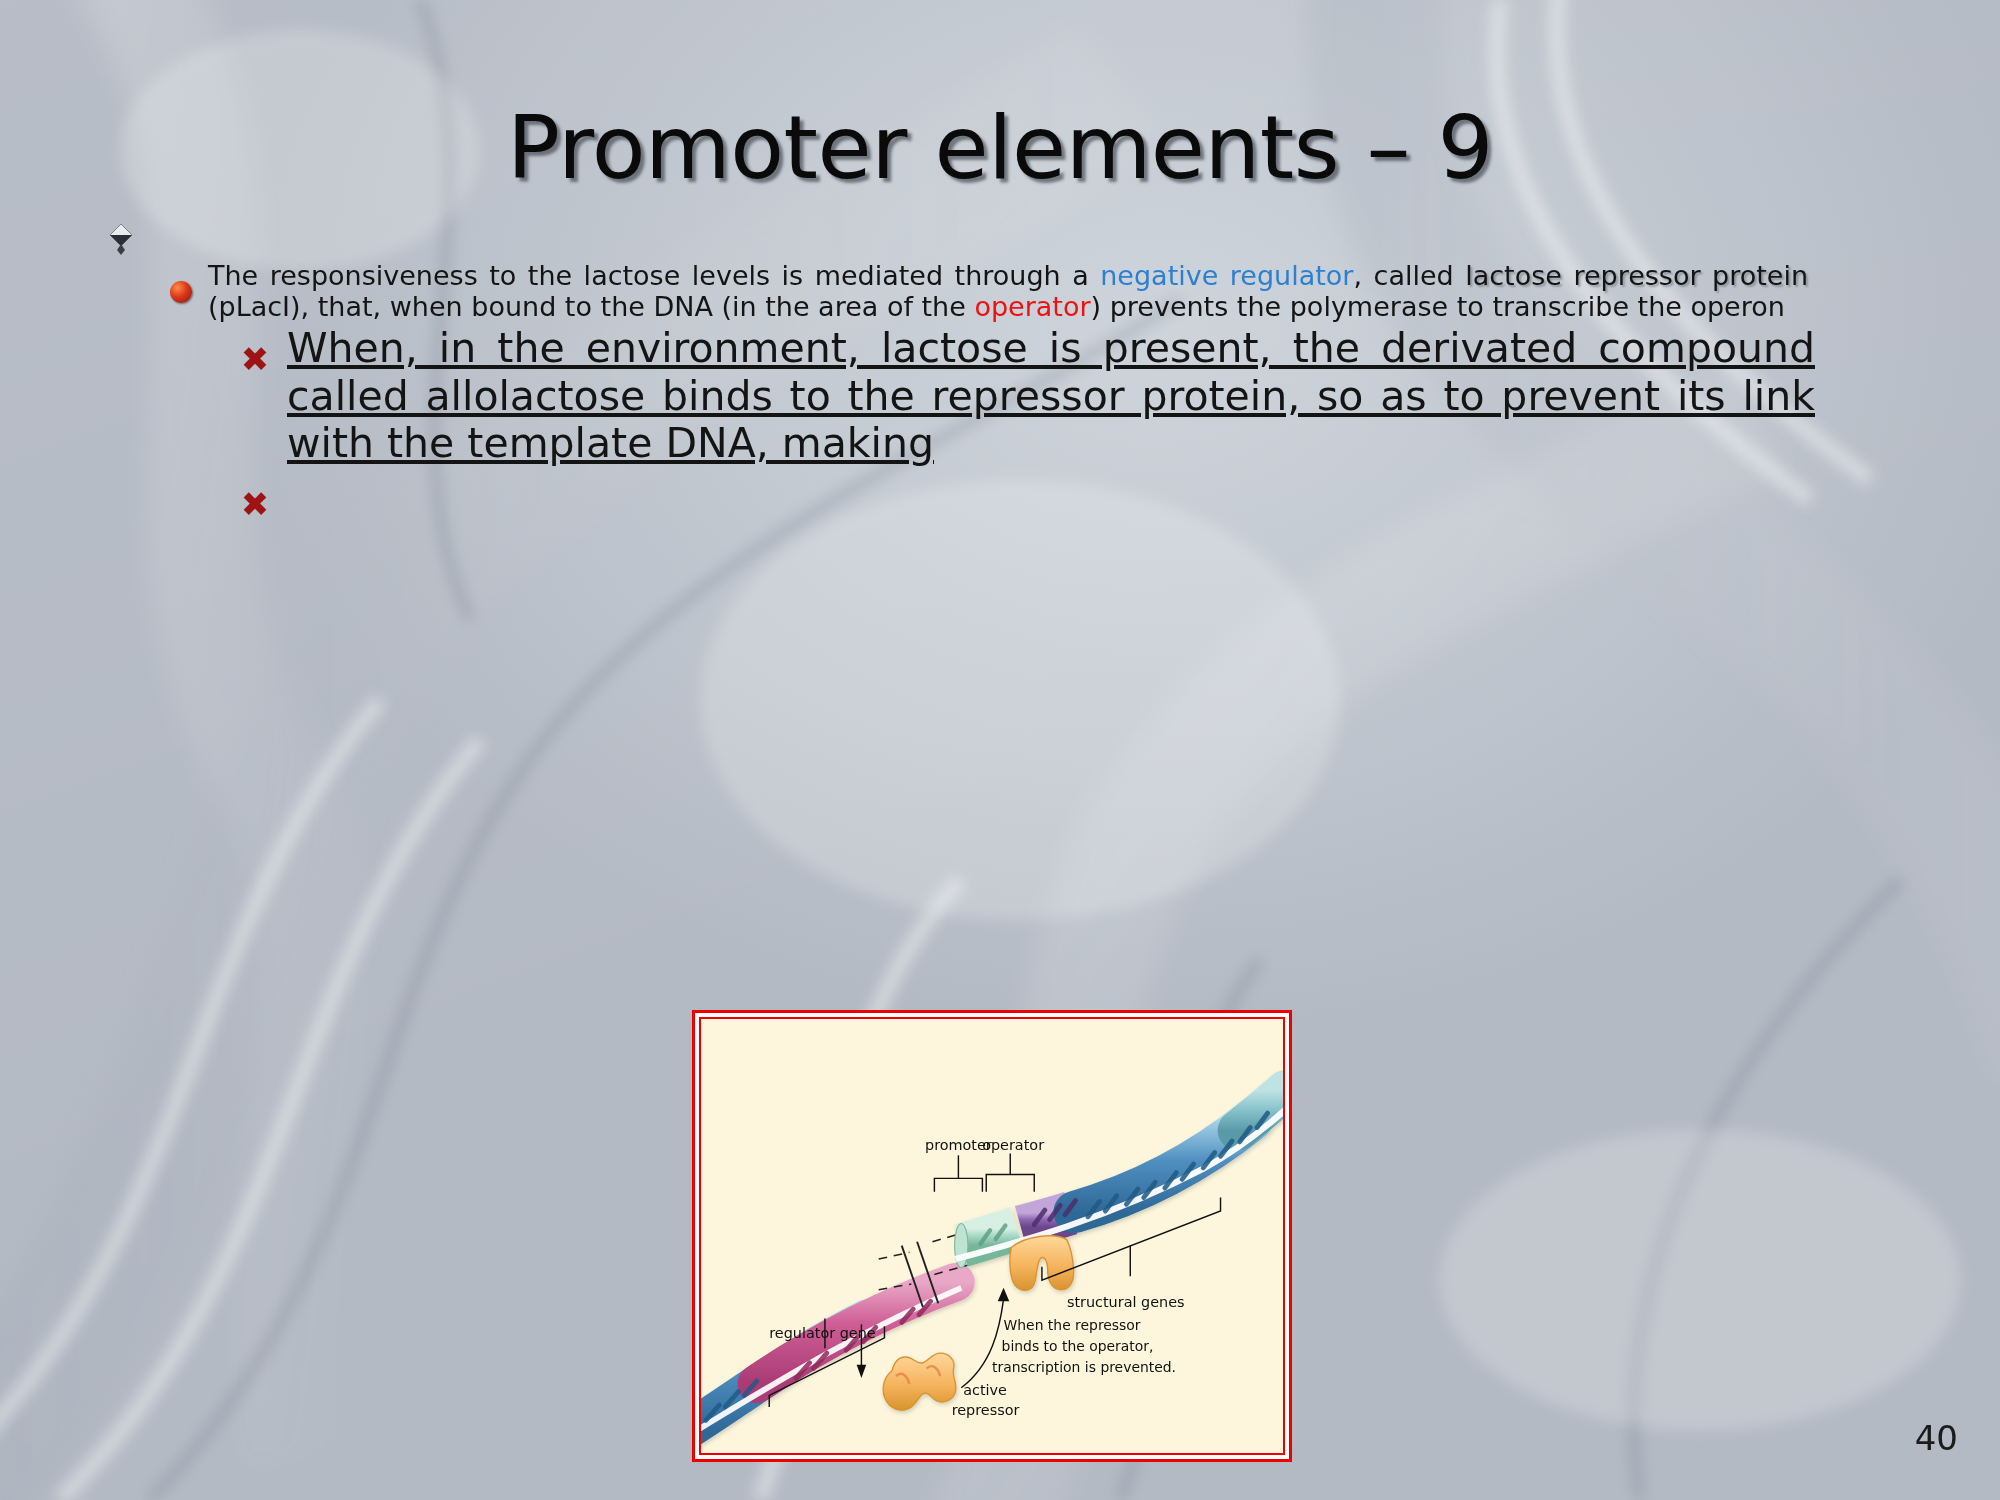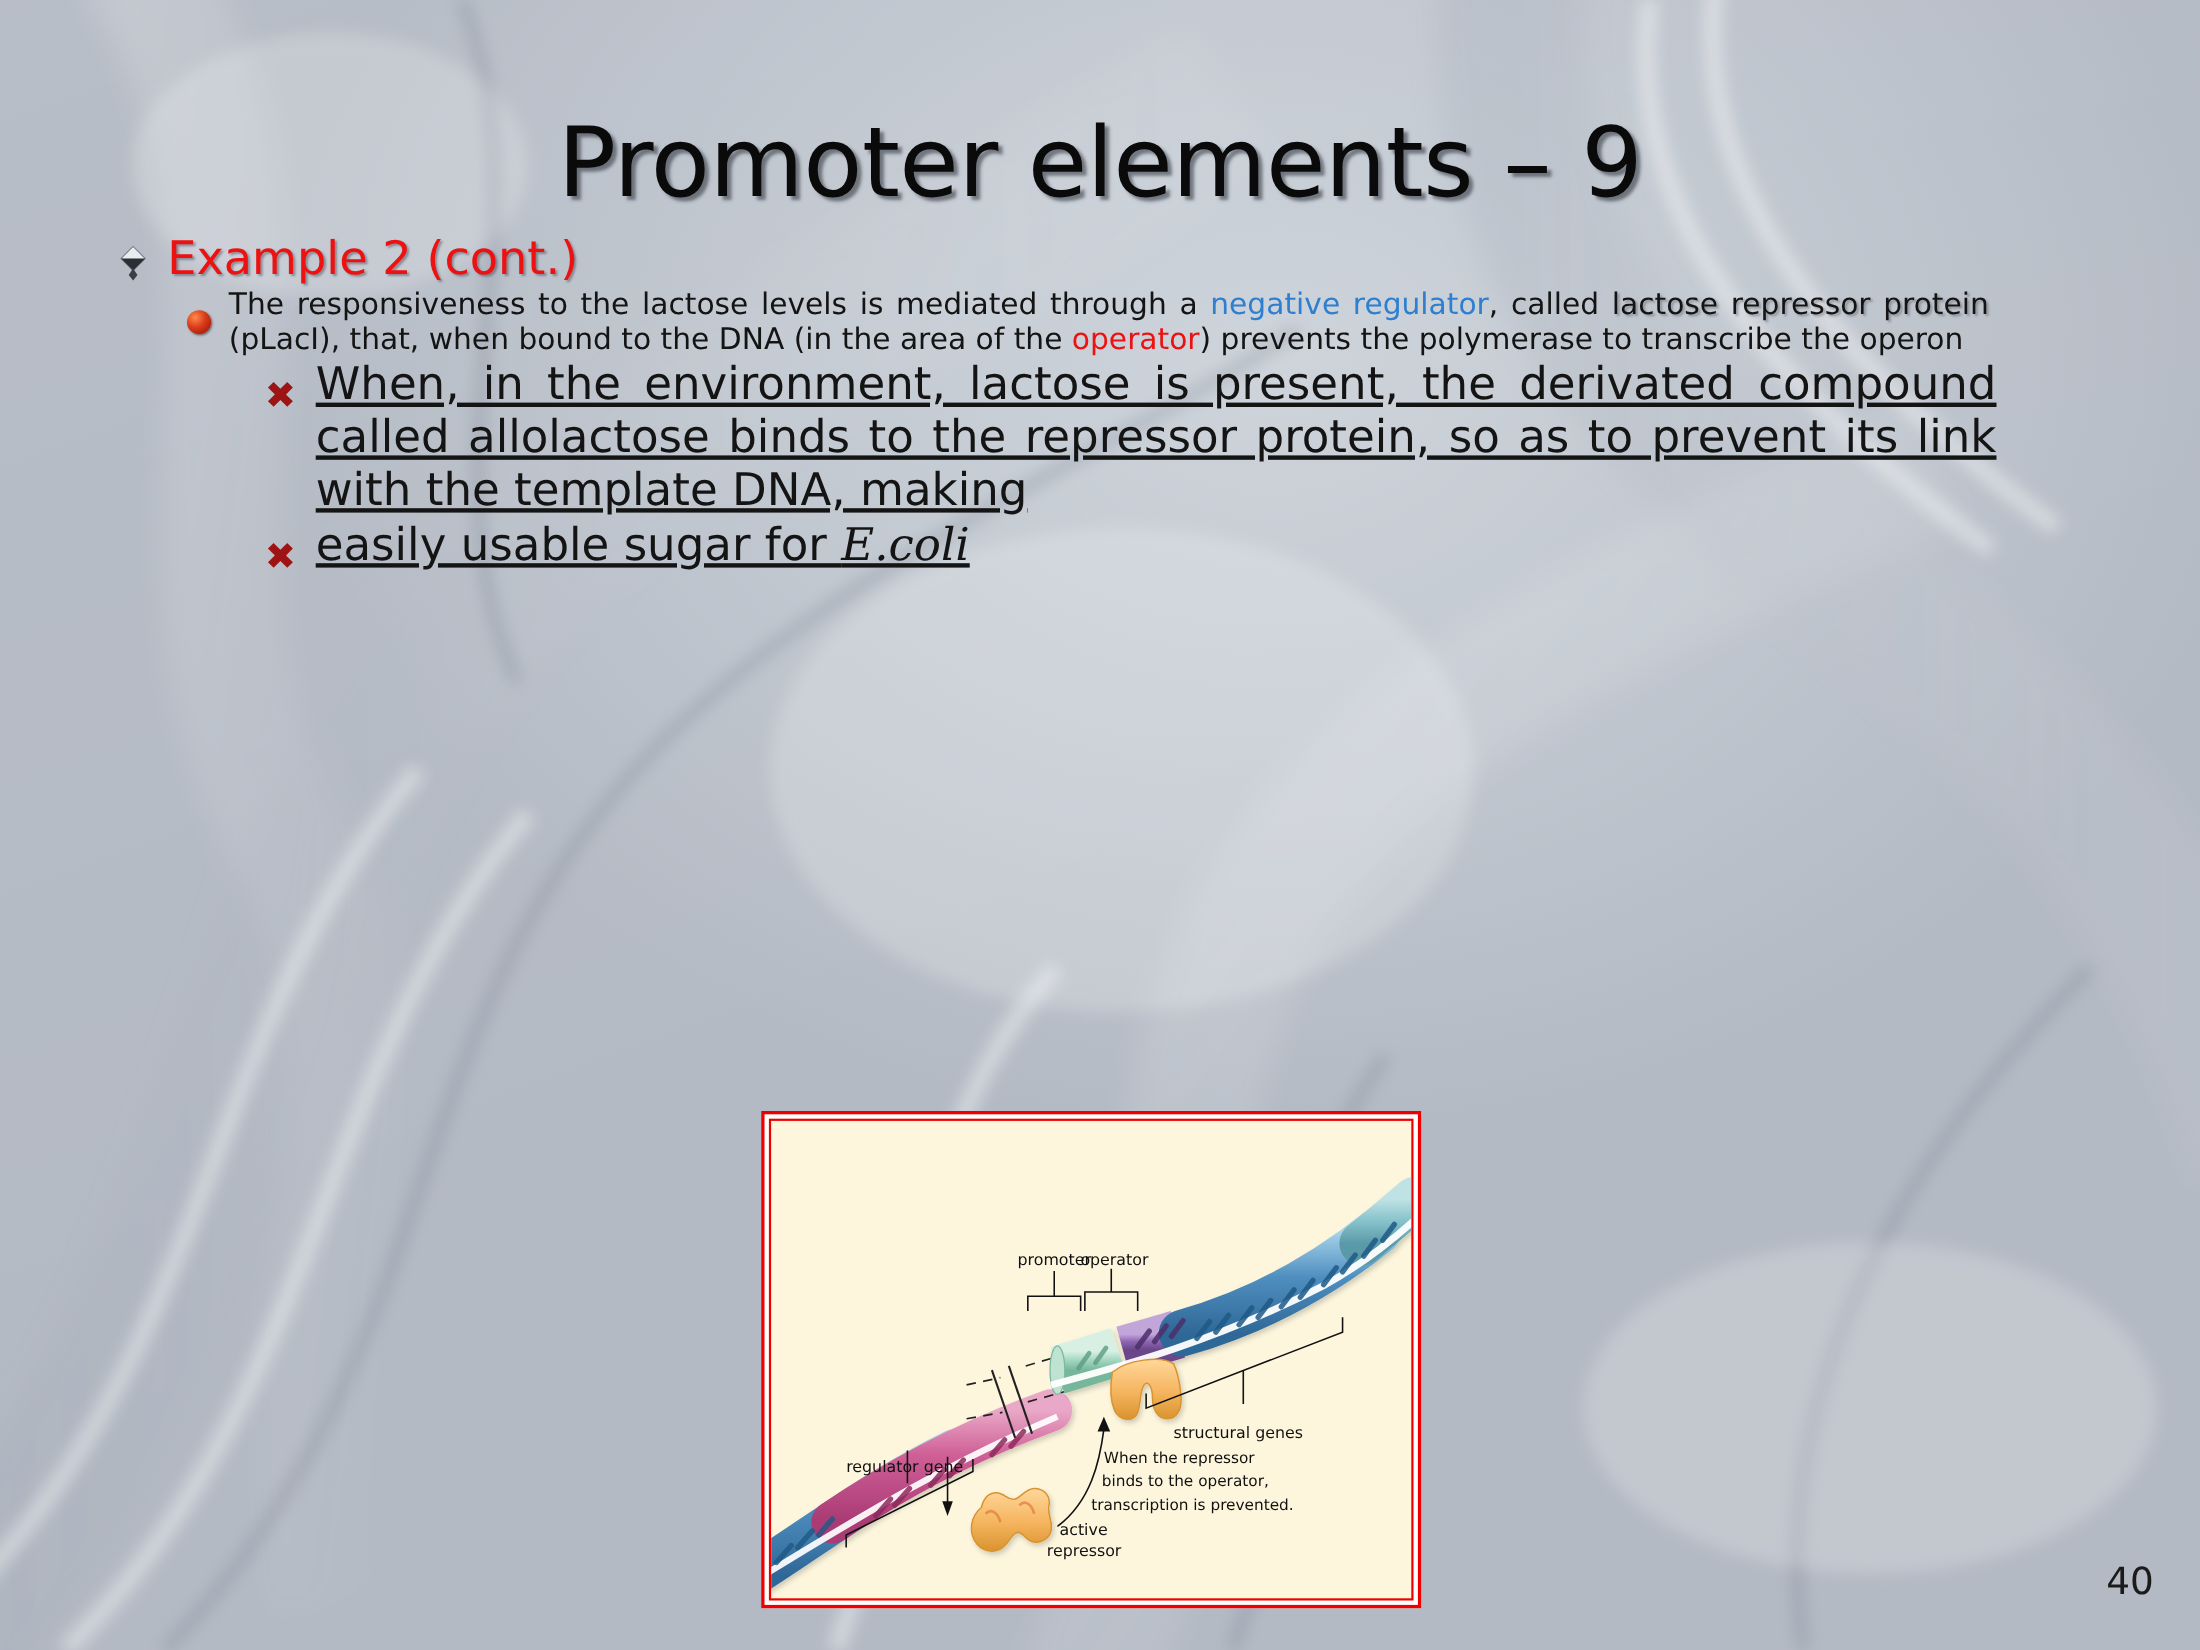--- a/index.html
+++ b/index.html
@@ -235,36 +235,35 @@
   <div id="body-block">
 
     <div class="lvl1">
       <span class="bullet-diamond">
         <svg width="26" height="34" viewBox="0 0 26 34">
           <polygon points="13,2 24,13 13,24 2,13" fill="#e9ecef" stroke="#7d848e" stroke-width="1"></polygon>
           <polygon points="13,13 24,13 13,24 2,13" fill="#2b2f35"></polygon>
           <polygon points="13,22 17,28 13,33 9,28" fill="#3a3f46"></polygon>
         </svg>
       </span>
-      <span class="txt">Example 2 (cont.)</span>
     </div>
 
     <div class="lvl2">
       <span class="bullet-dot"></span>
       <span class="txt"><span><span>The responsiveness to the lactose levels is mediated through a </span><span class="c-blue">negative regulator</span><span>, called </span><span class="sh">lactose repressor protein</span><span> (pLacI), that, when bound to the DNA (in the area of the </span><span class="c-red">operator</span><span>) prevents the polymerase to transcribe the operon</span></span></span>
     </div>
 
     <div class="lvl3">
       <span class="bullet-x">✖</span>
       <span class="txt"><span>When, in the environment, lactose is present, the derivated compound called allolactose binds to the repressor protein, so as to prevent its link with the template DNA, making </span></span>
     </div>
 
     <div class="lvl3">
       <span class="bullet-x">✖</span>
-      <span class="txt"><span class="lastline"><span>easily usable sugar for </span><span class="ital-serif">E.coli</span></span></span>
+      <span class="txt"></span>
     </div>
 
   </div>
 
   <div id="figure">
     <div id="figure-inner">
       <svg id="figure-svg" viewBox="0 0 600 452">
         <defs>
           <linearGradient id="gPink" x1="0" y1="0" x2="0" y2="1">
             <stop offset="0%" stop-color="#e9a8c7"></stop>

